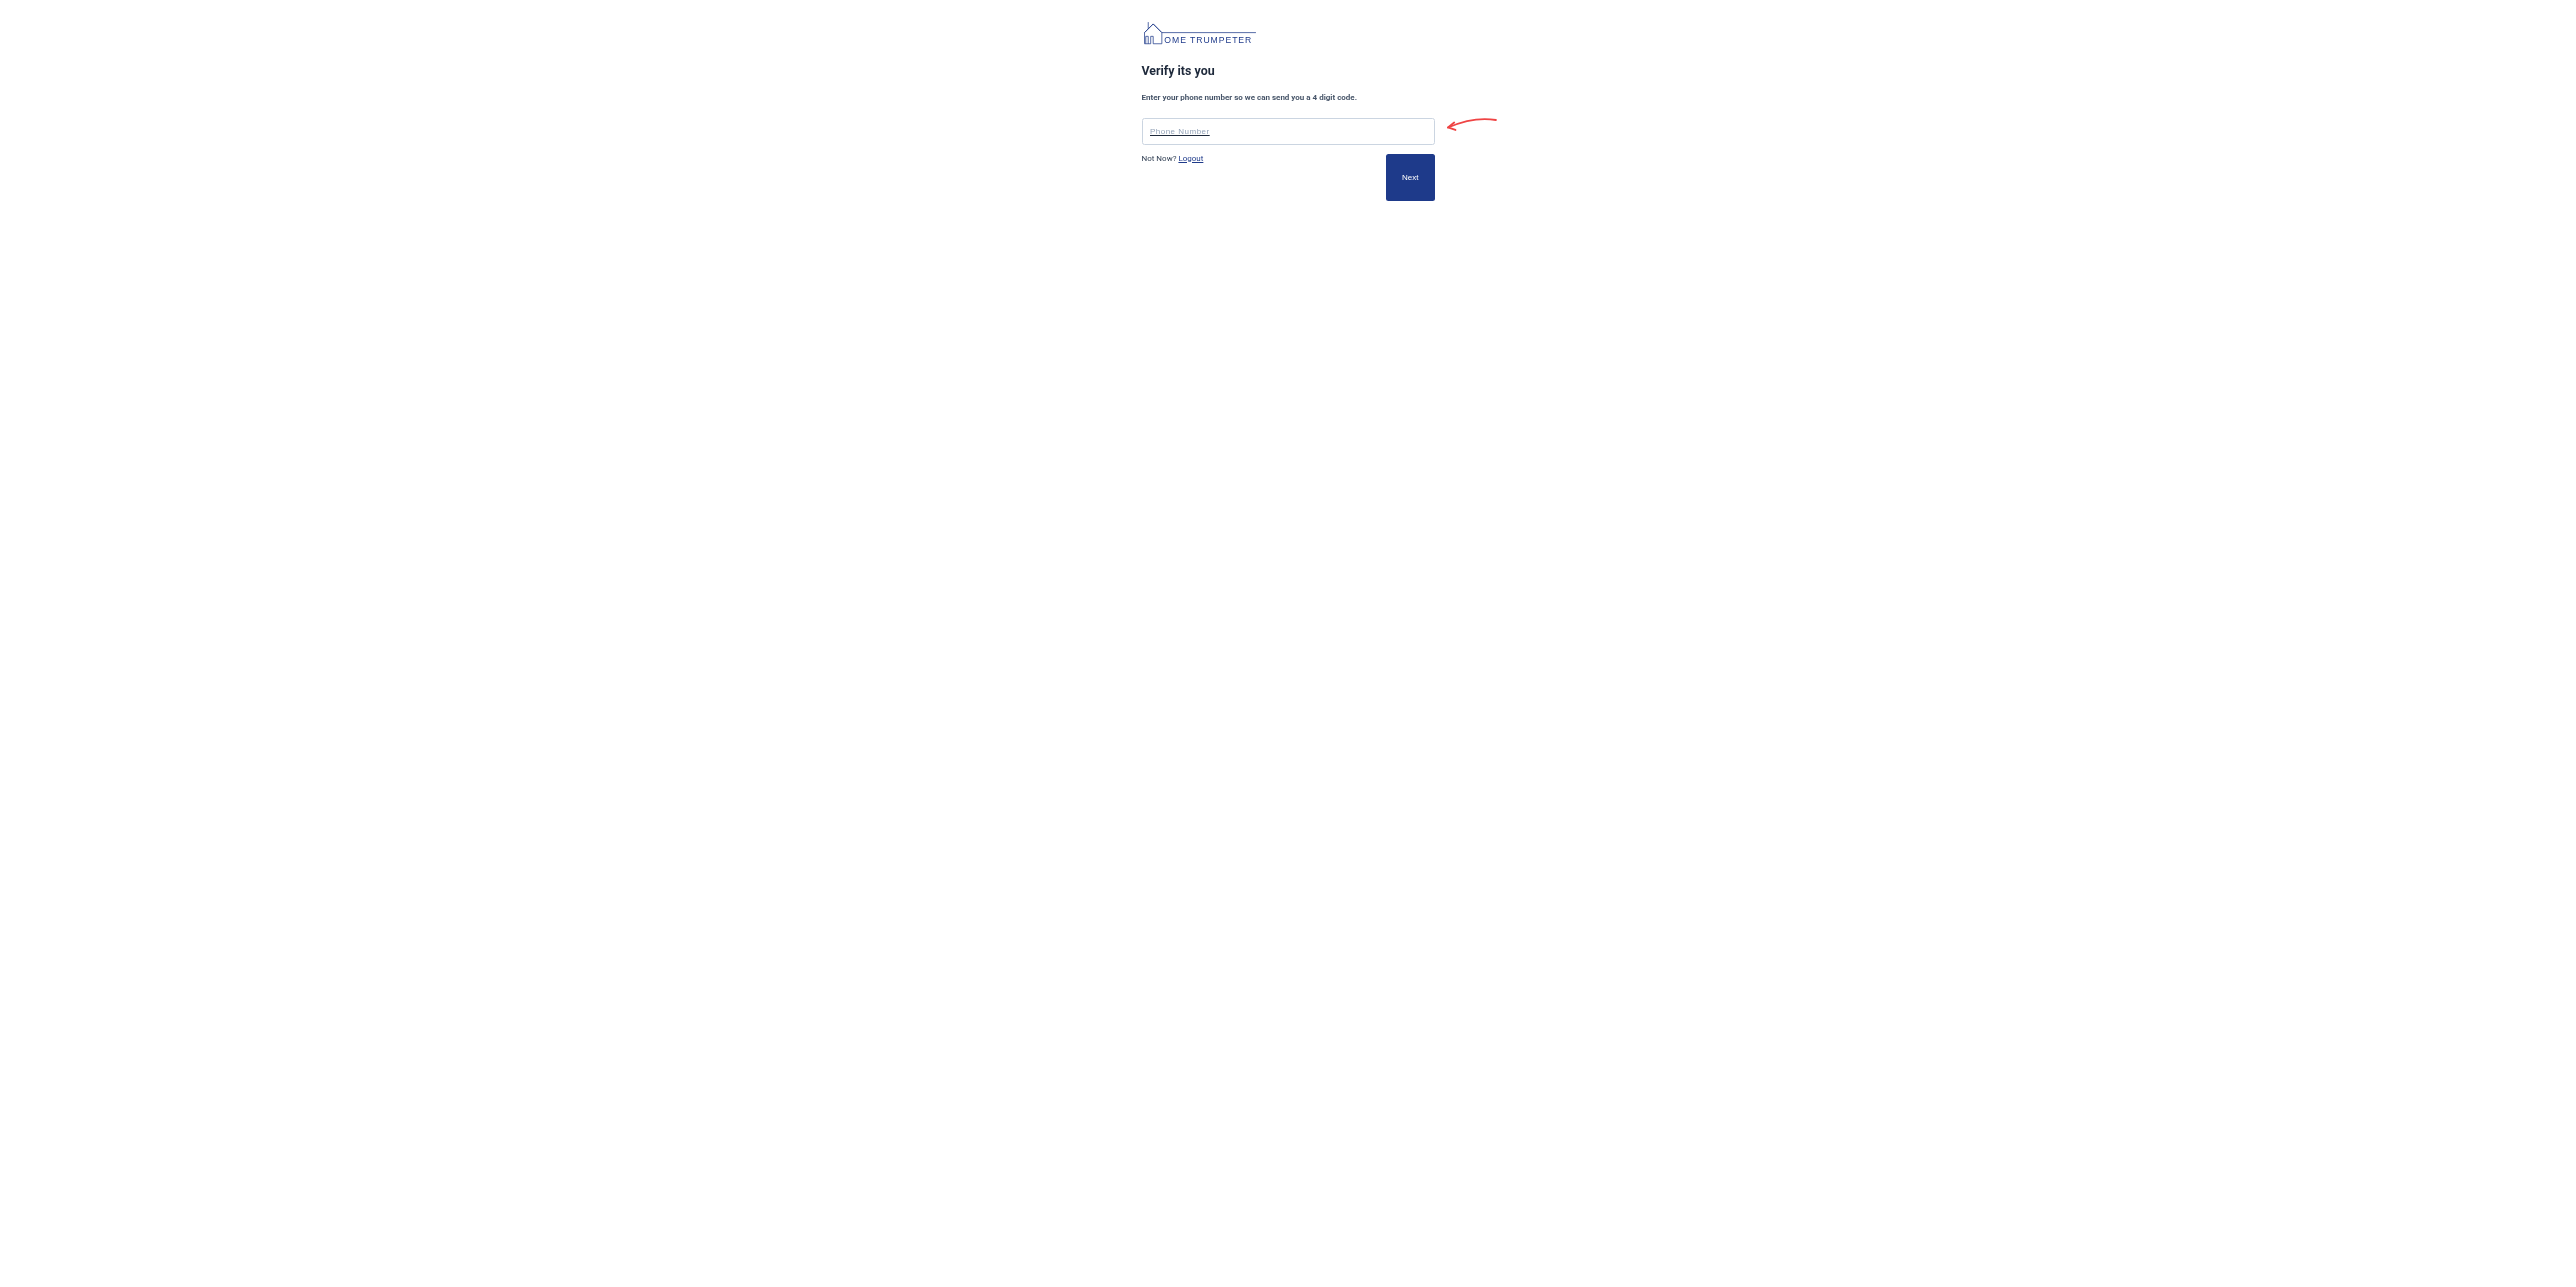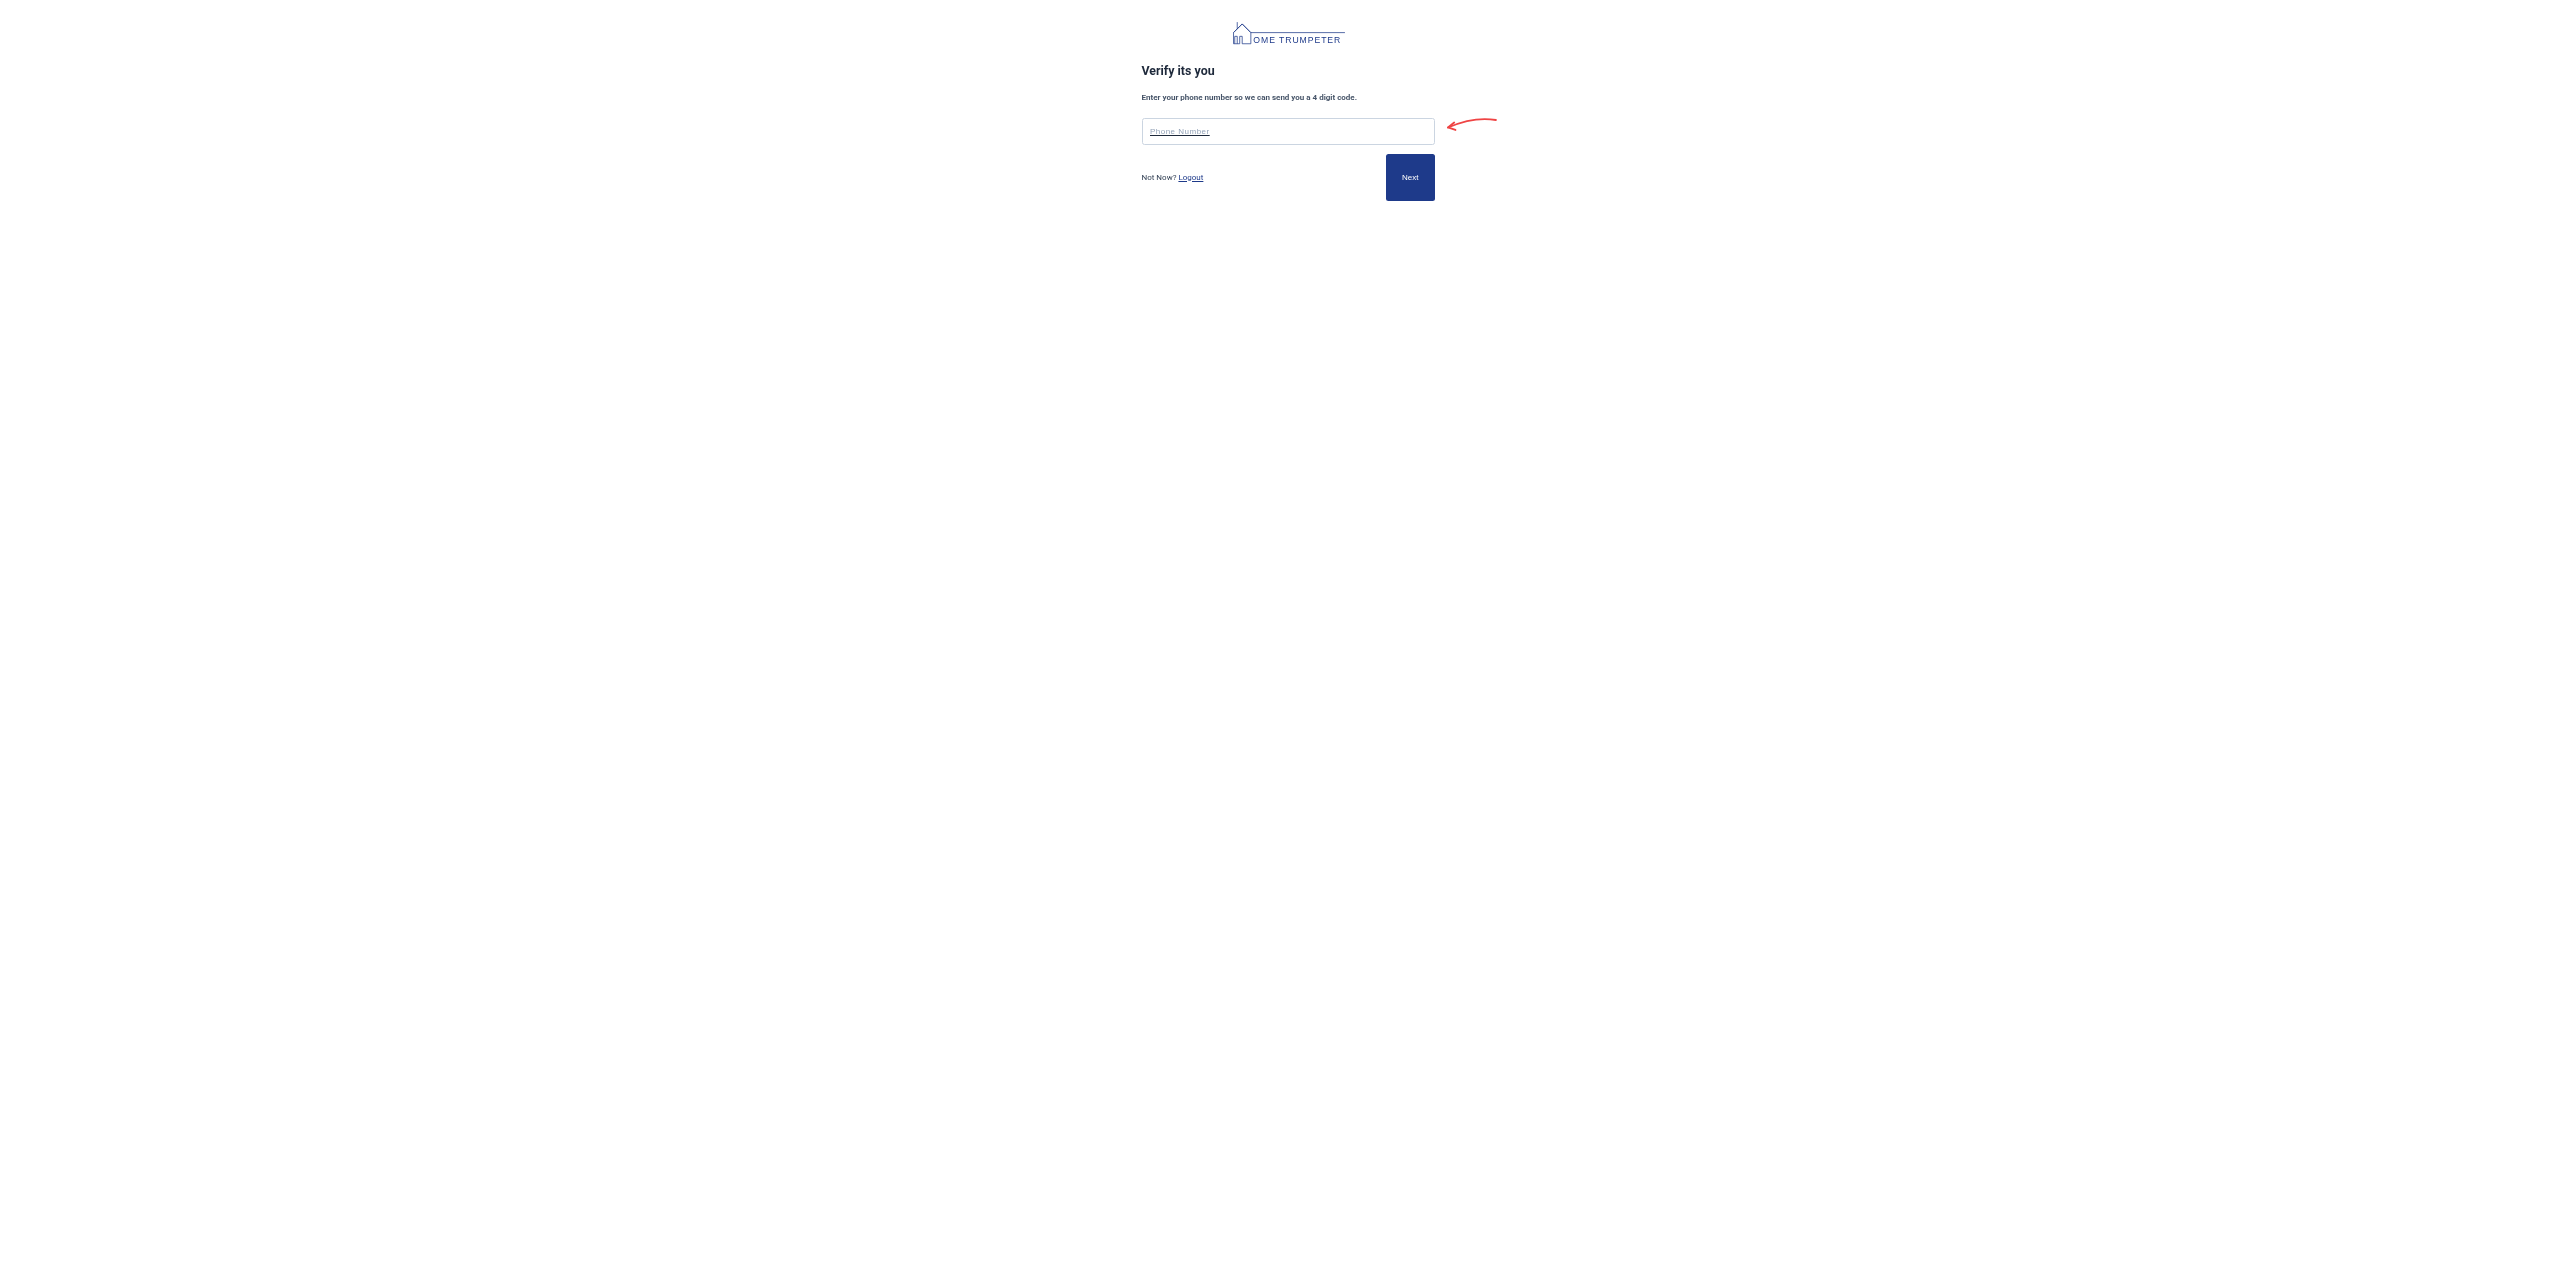--- a/index.html
+++ b/index.html
@@ -15,21 +15,20 @@
     }
     
     .container {
       max-width: 293px;
       margin: 0 auto;
       padding-top: 18.6px;
     }
     
     .logo-wrapper {
       display: flex;
-      justify-content: center;
       margin-bottom: 18.6px;
     }
     
     .logo {
       position: relative;
       width: 114px;
       height: 26px;
     }
     
     .heading {
@@ -60,21 +59,20 @@
     }
     
     .input-field::placeholder {
       color: #94a3b8;
       letter-spacing: 0.5px;
     }
     
     .actions-row {
       display: flex;
       justify-content: space-between;
-      align-items: center;
     }
     
     .not-now-group {
       font-size: 8px;
       color: #334155;
     }
     
     .logout-link {
       color: #1e3a8a;
       text-decoration: underline;

